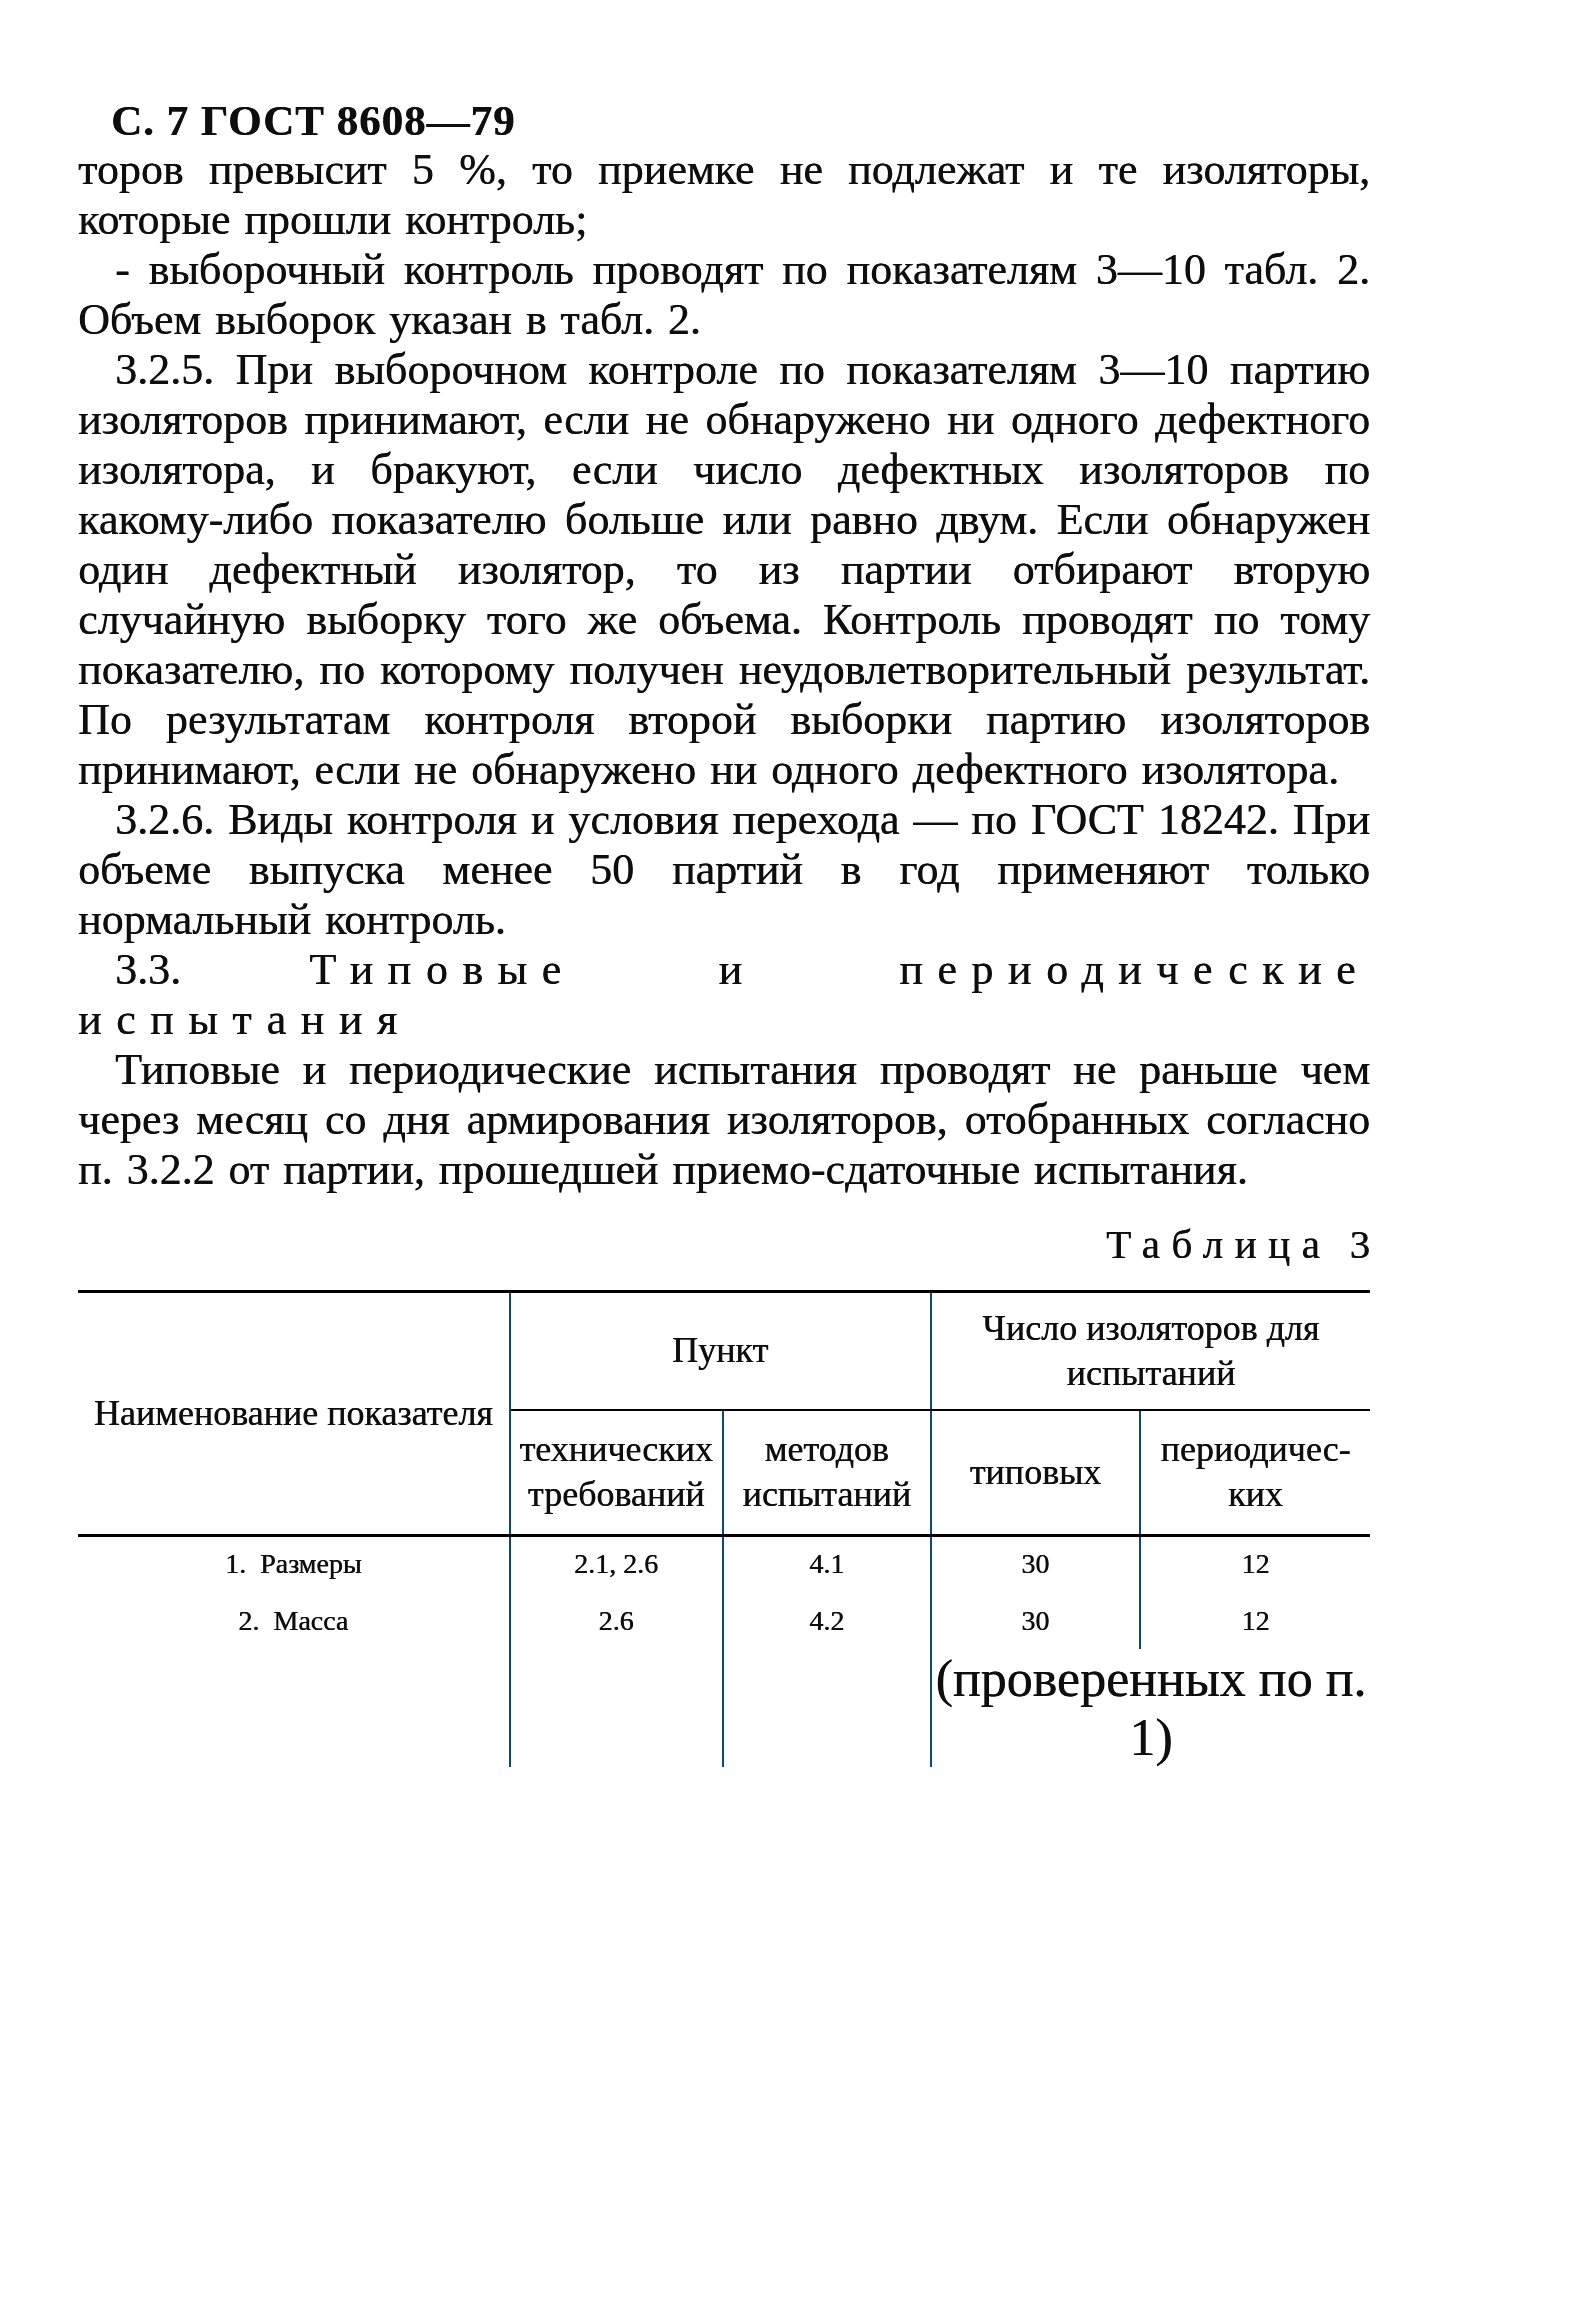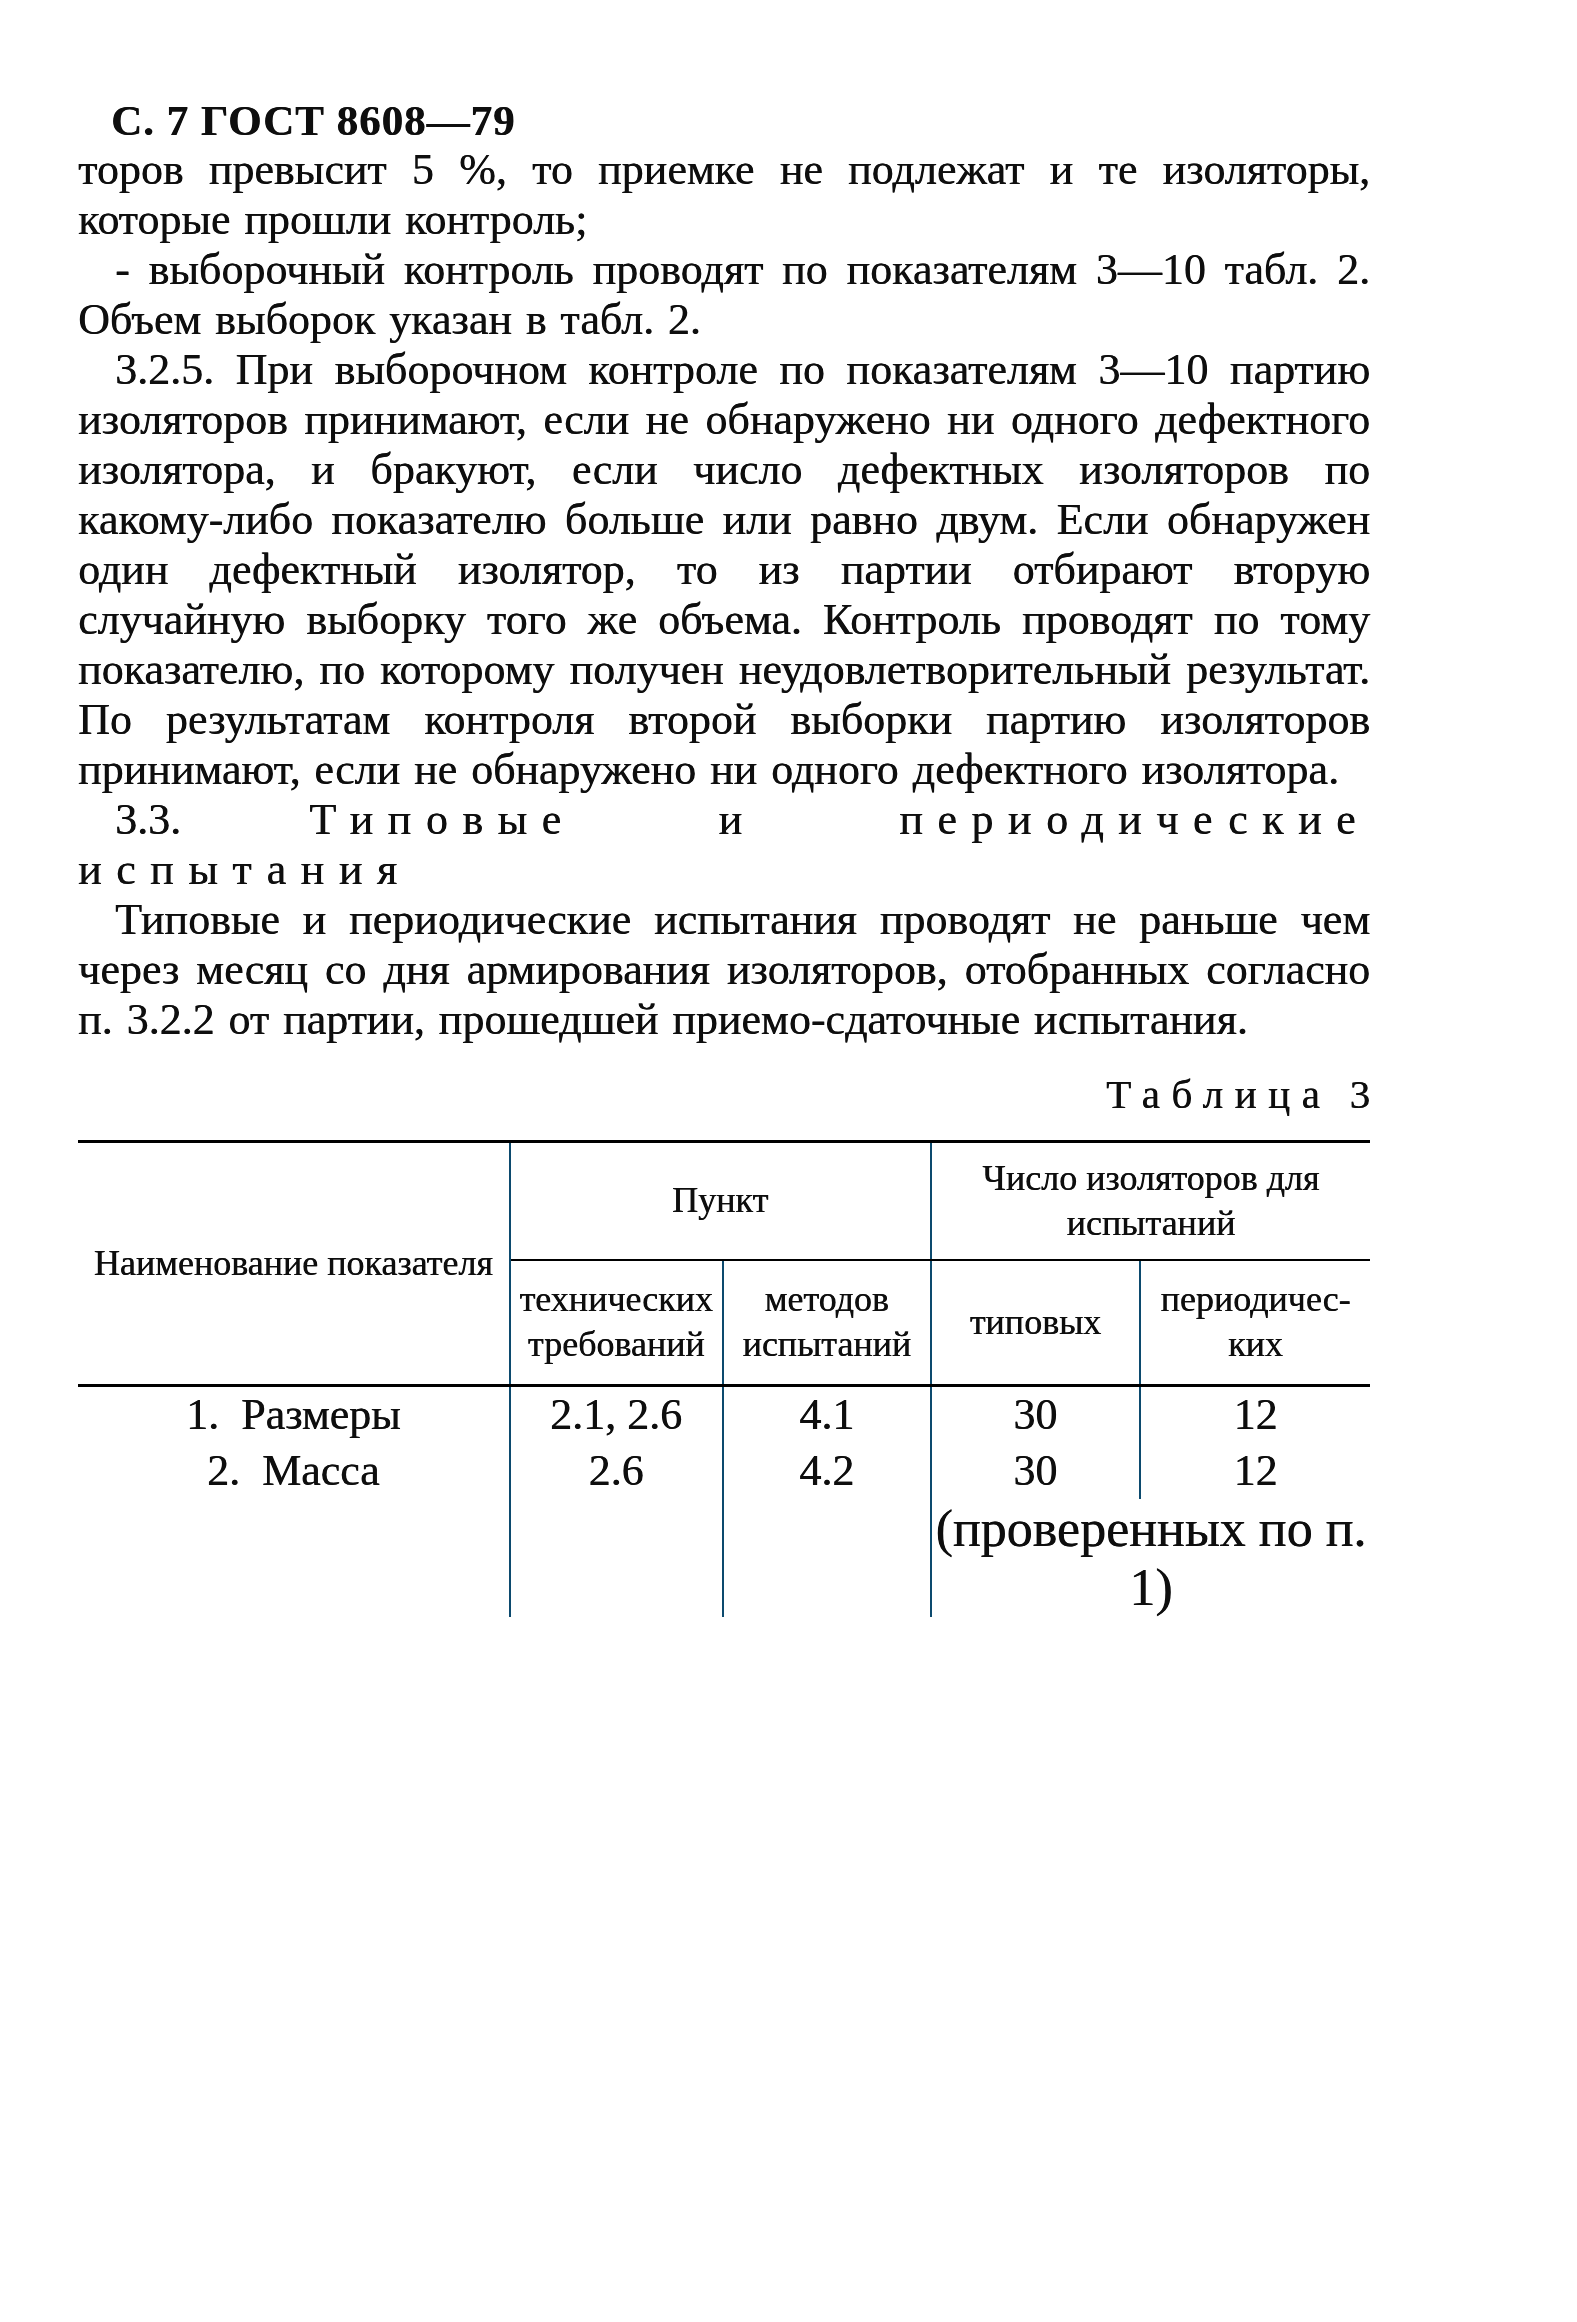--- a/index.html
+++ b/index.html
@@ -56,40 +56,41 @@
   }
   .hdr { font-size: 36px; line-height: 45px; }
   .bt4 { border-top: 3.9px solid #000; }
   .br2 { border-right: 2px solid #0c4a6e; }
   .bb3 { border-bottom: 2.9px solid #000; }
   .bb4 { border-bottom: 3.9px solid #000; }
   tr.group-row  { height: 119px; }
   tr.sub-row    { height: 125px; }
   tr.body-row   { height: 57px; }
   tr.foot-row   { height: 47px; }
-  .cell-body { font-size: 44px; }
+  .cell-body { font-size: 28px; }
   .cell-name {
     text-align: left;
     padding-left: 45px;
     white-space: pre-wrap;
   }
   .cell-tech { text-align: left; padding-left: 25px; }
   .foot-note { font-size: 52px; vertical-align: top; padding-top: 2px; }
 </style>
 </head>
 <body>
 
 <div class="page">
 
   <p class="doc-header">С. 7 ГОСТ 8608—79</p>
 
   <div class="text-block">
     <p class="para noindent">торов превысит 5 %, то приемке не подлежат и те изоляторы, которые прошли контроль;</p>
     <p class="para">- выборочный контроль проводят по показателям 3—10 табл. 2. Объем выборок указан в табл. 2.</p>
     <p class="para">3.2.5. При выборочном контроле по показателям 3—10 партию изоляторов принимают, если не обнаружено ни одного дефектного изолятора, и бракуют, если число дефектных изоляторов по какому-либо показателю больше или равно двум. Если обнаружен один дефектный изолятор, то из партии отбирают вторую случайную выборку того же объема. Контроль проводят по тому показателю, по которому получен неудовлетворительный результат. По результатам контроля второй выборки партию изоляторов принимают, если не обнаружено ни одного дефектного изолятора.</p>
+    <p class="para">3.2.6. Виды контроля и условия перехода — по ГОСТ 18242. При объеме выпуска менее 50 партий в год применяют только нормальный контроль.</p>
     <p class="para"><span>3.3.</span> <span class="spaced">Типовые и периодические испытания</span></p>
     <p class="para">Типовые и периодические испытания проводят не раньше чем через месяц со дня армирования изоляторов, отобранных согласно п. 3.2.2 от партии, прошедшей приемо-сдаточные испытания.</p>
   </div>
 
   <div class="tbl-caption">
     <span>Таблица</span><span class="cap-num">3</span>
   </div>
 
   <table class="gost">
     <colgroup>

